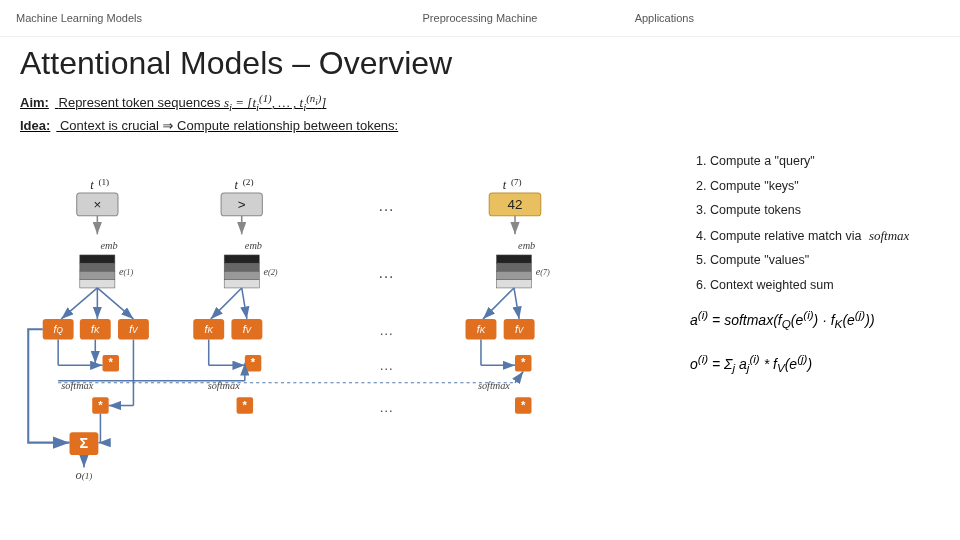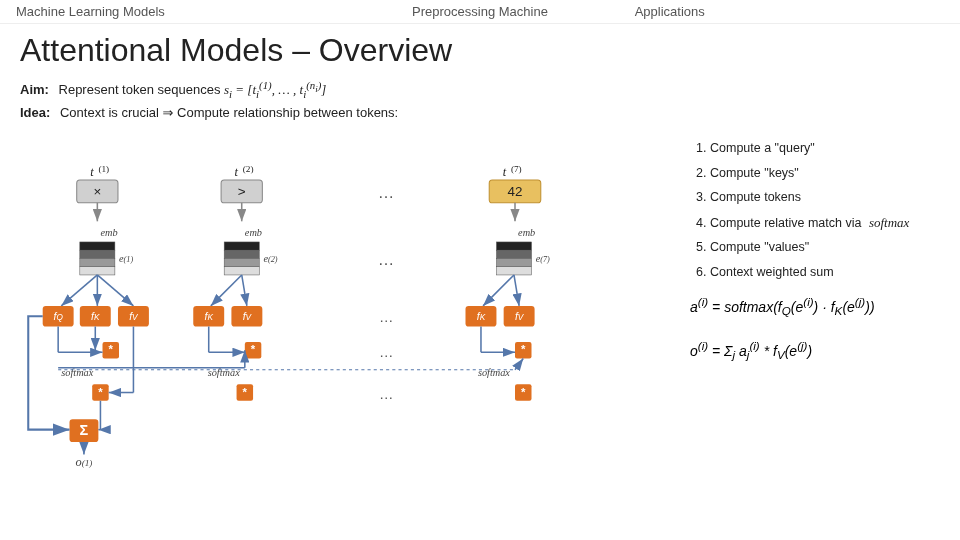--- a/index.html
+++ b/index.html
@@ -10,22 +10,22 @@
       font-family: Arial, sans-serif;
       overflow: hidden;
       position: relative;
     }
 
     
     .top-nav {
       display: flex;
       justify-content: space-between;
       align-items: center;
-      padding: 4px 16px;
-      font-size: 13px;
+      padding: 12px 16px;
+      font-size: 11px;
       color: #555;
       border-bottom: 1px solid #eee;
     }
 
     .nav-left, .nav-center, .nav-right {
       flex: 1;
     }
     .nav-center { text-align: center; }
     .nav-right { }
 
@@ -41,20 +41,21 @@
     .main-content {
       display: flex;
       padding: 0 20px;
       margin-top: 4px;
     }
 
     
     .diagram-area {
       flex: 0 0 660px;
       position: relative;
+      text-decoration: underline;
     }
 
     
     .aim-idea {
       font-size: 13px;
       color: #222;
       line-height: 1.6;
       margin-bottom: 8px;
     }
 

